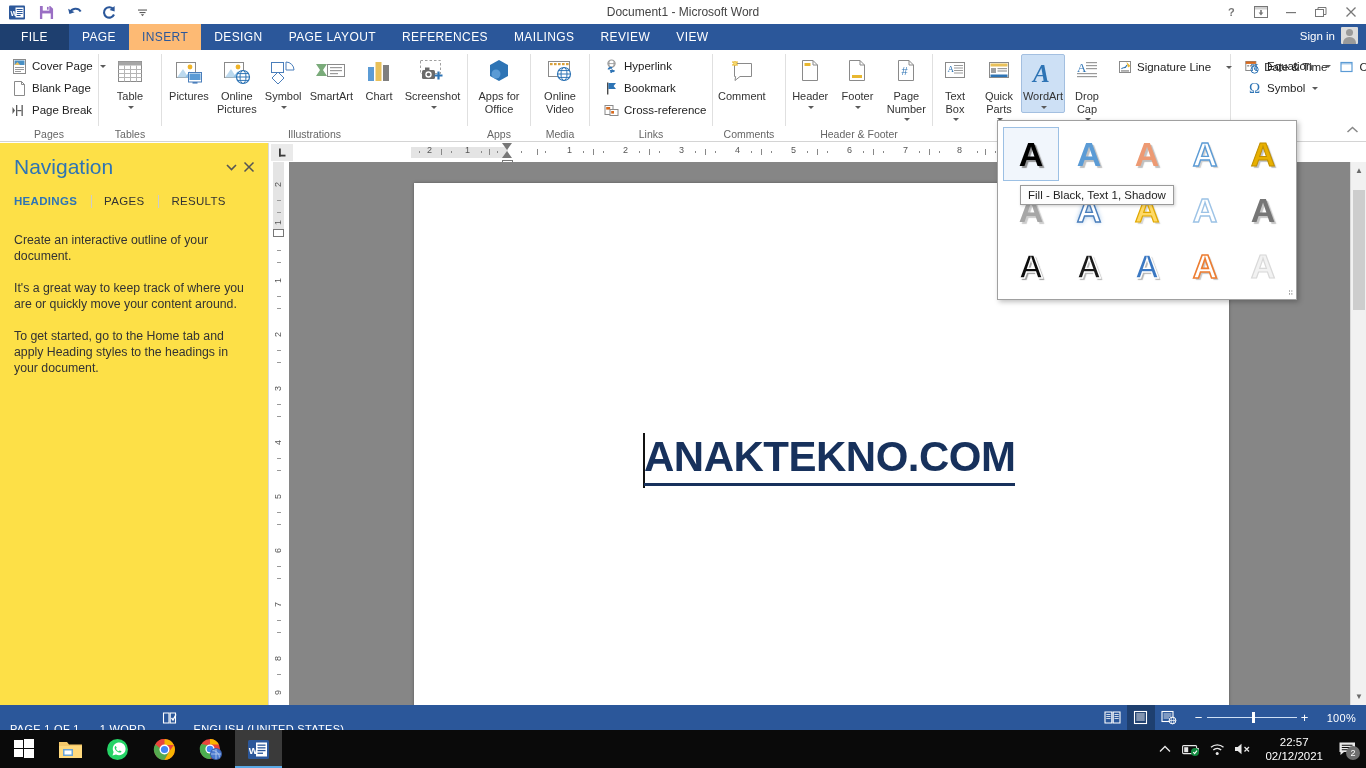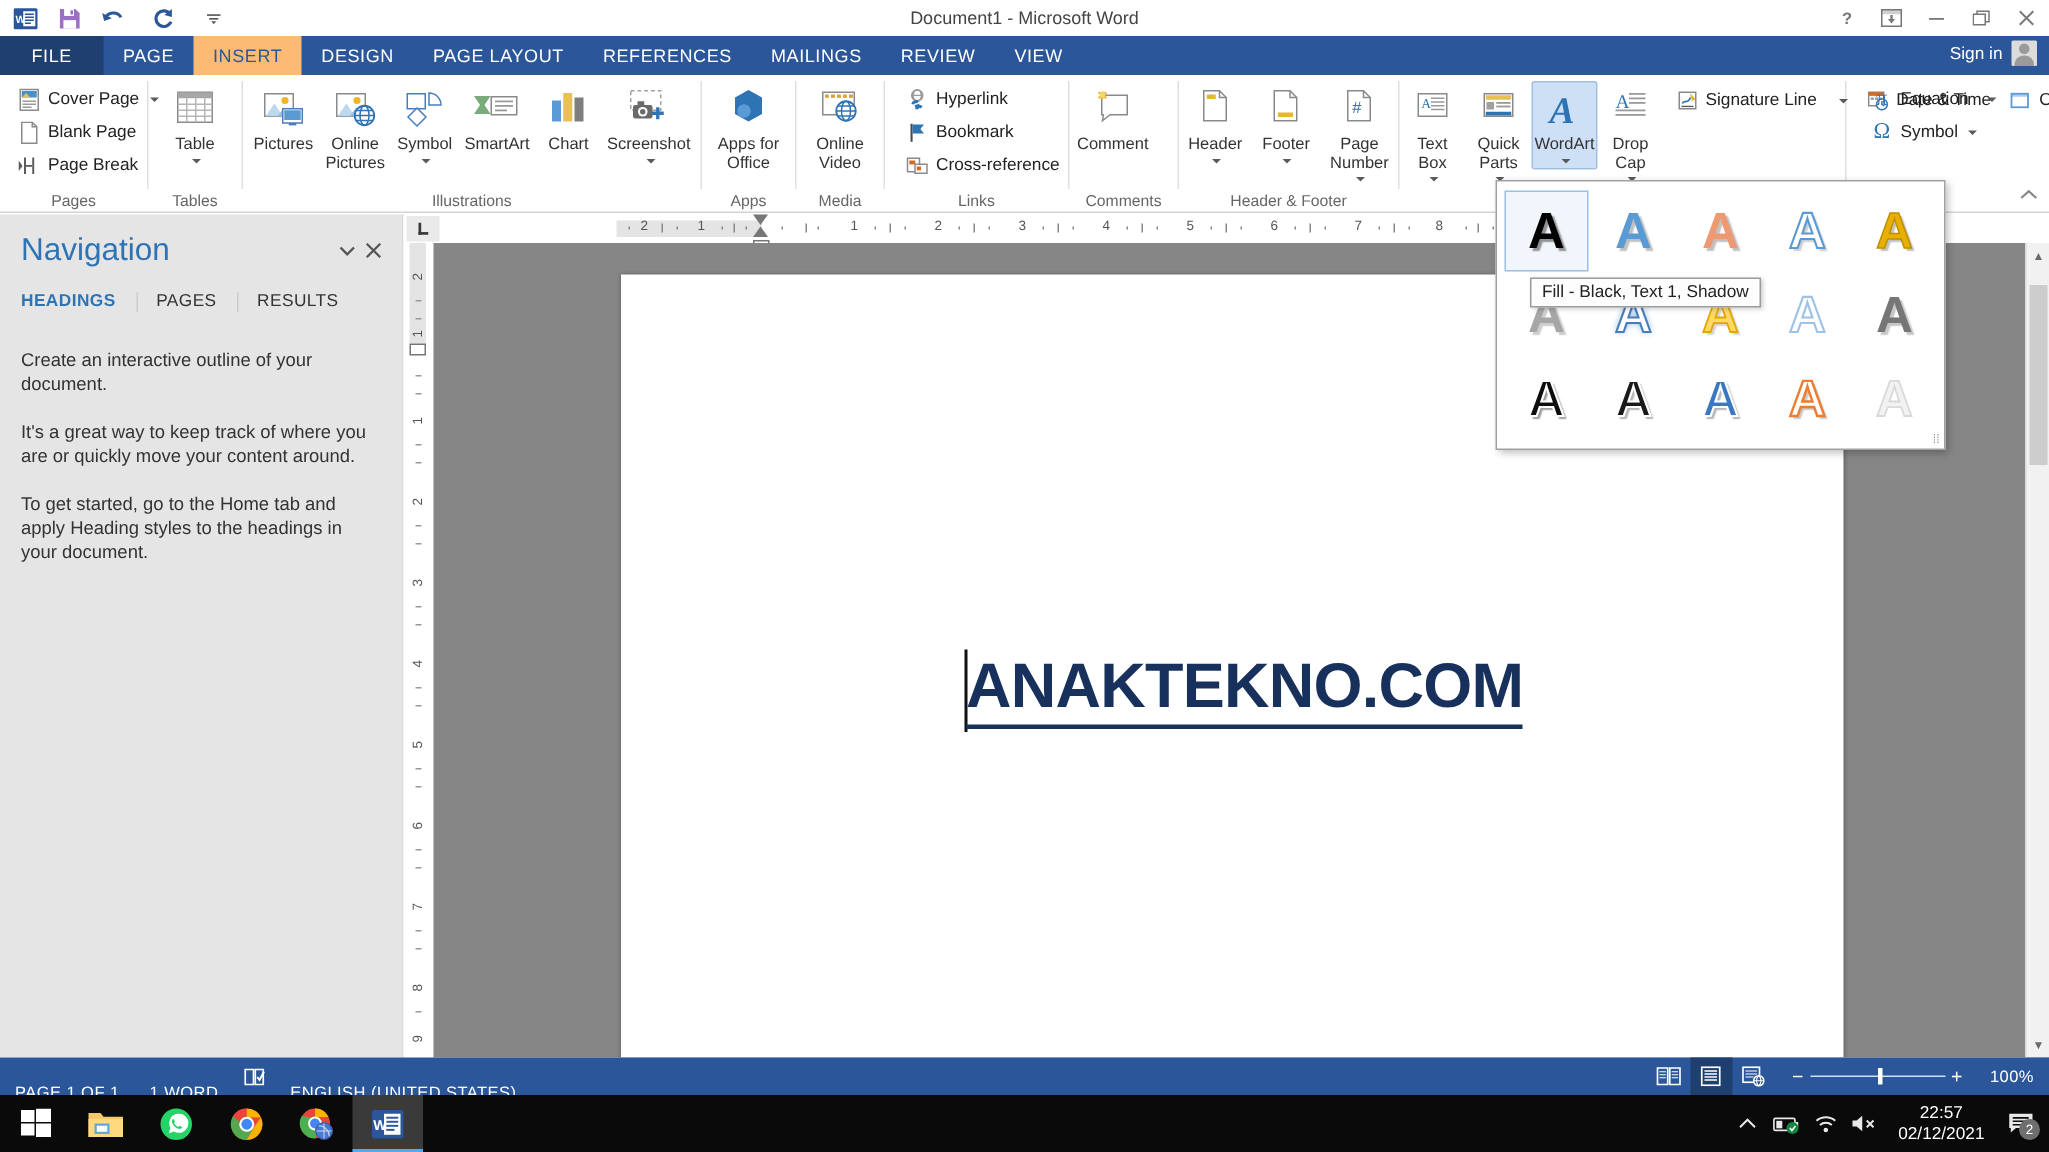--- a/index.html
+++ b/index.html
@@ -115,21 +115,21 @@
   .watip {
     position: absolute; left: 1020px; top: 185px; background: #fdfdfd;
     border: 1px solid #9a9a9a; font-size: 11.5px; color: #222;
     padding: 3px 7px; z-index: 60; white-space: nowrap;
     box-shadow: 1px 1px 3px rgba(0,0,0,.2);
   }
 
   
   .navpane {
     position: absolute; left: 0; top: 143px; width: 269px; height: 562px;
-    background: #e5e5e5; border-right: 1px solid #d9d9d9;
+    background: #fde047; border-right: 1px solid #d9d9d9;
   }
   .navhead { display: flex; align-items: center; padding: 12px 10px 0 14px; }
   .navtitle { font-size: 21px; color: #2e74b5; font-weight: normal; flex: 1; }
   .navbtn { width: 18px; height: 18px; display:flex;align-items:center;justify-content:center;
             color: #555; font-size: 13px; cursor: pointer; }
   .searchwrap {
     margin: 12px 16px 0 14px; height: 25px; border: 1px solid #bfbfbf; background: #fff;
     display: flex; align-items: center; padding: 0 3px 0 6px;
   }
   .searchwrap input {

